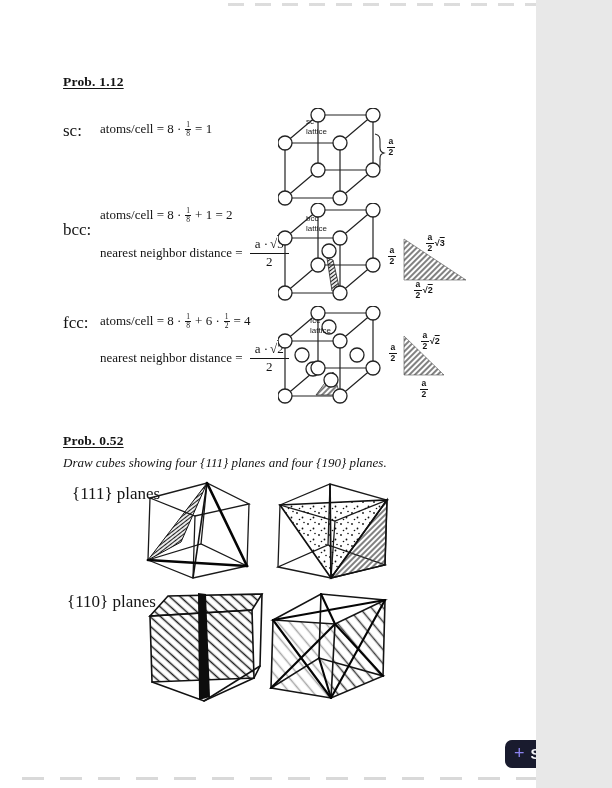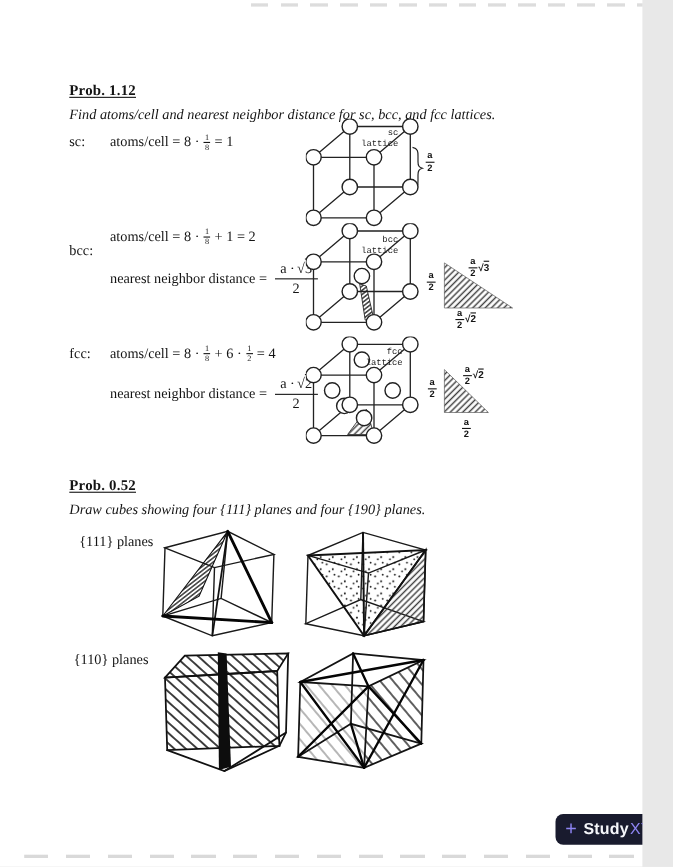--- a/index.html
+++ b/index.html
@@ -1,36 +1,36 @@
 <!DOCTYPE html>
 <html><head>
 <meta charset="utf-8">
 <style>
   html,body{margin:0;padding:0;background:#e8e8e8;}
-  .page{position:relative;width:584px;height:788px;background:#ffffff;overflow:hidden;
+  .page{position:relative;width:536px;height:788px;background:#ffffff;overflow:hidden;
         font-family:"Liberation Serif","DejaVu Serif",serif;color:#141414;}
   .abs{position:absolute;}
   .scanline{position:absolute;opacity:.4;}
   .scan-top{left:228px;top:3px;width:380px;height:3px;
     background:repeating-linear-gradient(90deg,#a9a9a9 0 16px,transparent 16px 27px);}
   .scan-bottom{left:22px;top:777px;width:566px;height:3px;opacity:.5;
     background:repeating-linear-gradient(90deg,#b3b3b3 0 22px,transparent 22px 38px);}
   .heading{font-size:13.5px;font-weight:bold;text-decoration:underline;text-underline-offset:2px;letter-spacing:.2px;}
   .instruction{font-size:13px;font-style:italic;}
-  .bodytext{font-size:13px;}
+  .bodytext{font-size:17px;}
   .formula{display:flex;align-items:center;gap:4px;font-size:13px;white-space:nowrap;}
   .sfrac{display:inline-flex;flex-direction:column;align-items:center;font-size:7.5px;line-height:1.1;
          vertical-align:middle;transform:translateY(1px);}
   .sfrac .n{border-bottom:.8px solid #141414;padding:0 1px;}
   .bfrac{display:inline-flex;flex-direction:column;align-items:center;font-size:13px;line-height:1.25;}
   .bfrac .n{border-bottom:1px solid #141414;padding:0 5px 1px;white-space:nowrap;}
   .radv{text-decoration:overline;}
   .radsign{margin-left:2px;}
-  .cube-label{font-family:Liberation Mono, monospace;font-size:8px;line-height:1.2;
-              text-align:right;white-space:pre-line;color:#1a1a1a;}
+  .cube-label{font-family:Liberation Sans, sans-serif;font-size:8px;line-height:1.2;
+              text-align:left;white-space:pre-line;color:#1a1a1a;}
   .vfrac{display:inline-flex;flex-direction:column;align-items:center;
          font-family:"Liberation Sans","DejaVu Sans",sans-serif;font-size:8.5px;font-weight:bold;line-height:1.15;}
   .vfrac .n{border-bottom:1px solid #141414;padding:0 1.5px;}
   .tri-label{display:flex;align-items:center;font-family:"Liberation Sans","DejaVu Sans",sans-serif;
              font-size:9px;font-weight:bold;}
   .tri-label .radpart{margin-left:1px;}
   .diagram{position:absolute;}
   .badge{display:flex;align-items:center;justify-content:center;gap:6px;
          background:#191b2e;border-radius:7px;cursor:pointer;
          font-family:"Liberation Sans","DejaVu Sans",sans-serif;}
@@ -66,21 +66,20 @@
       <clipPath id="clip110r">
           <polygon points="8,34 56,8 120,14 118,90 66,112 6,102"></polygon>
         </clipPath>
     </defs>
   </svg>
 
   <div class="scanline scan-top"></div>
   <div class="scanline scan-bottom"></div>
 
   <div class="abs heading" style="left:63px;top:74px">Prob. 1.12</div>
-  <div class="abs instruction" style="left:63px;top:96px">Find atoms/cell and nearest neighbor distance for sc, bcc, and fcc lattices.</div>
 
   <div class="abs bodytext" style="left:63px;top:121px">sc:</div>
   <div class="abs formula" style="left:100px;top:120px">
     <span>atoms/cell = 8 ·</span>
     <span class="sfrac">
       <span class="n">1</span>
       <span class="d">8</span>
     </span>
     <span>= 1</span>
   </div>

